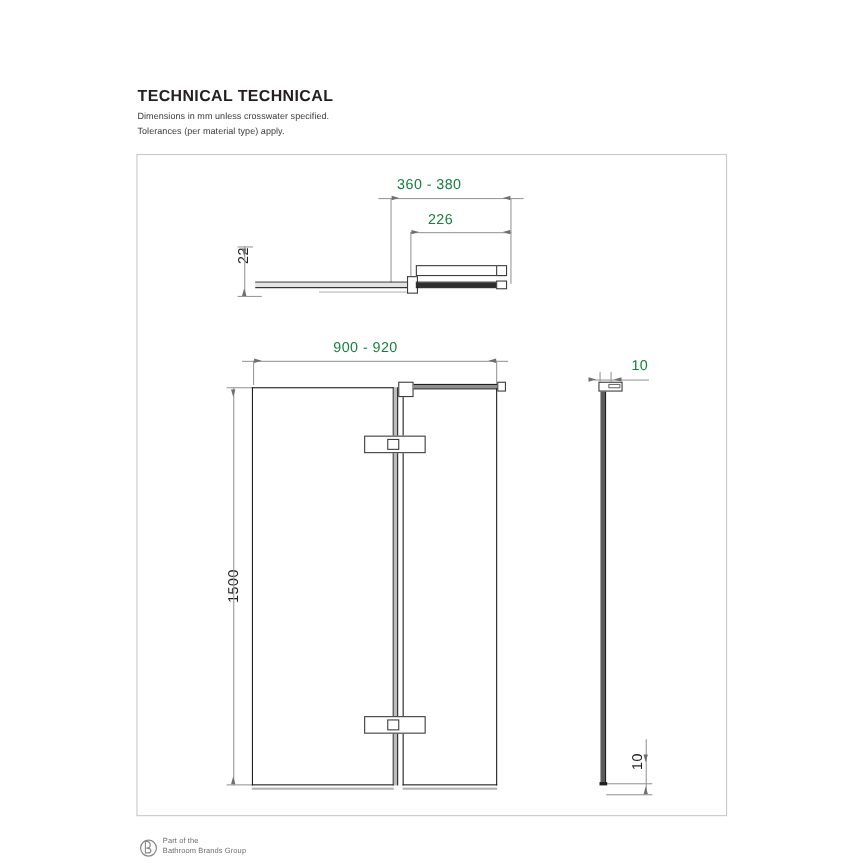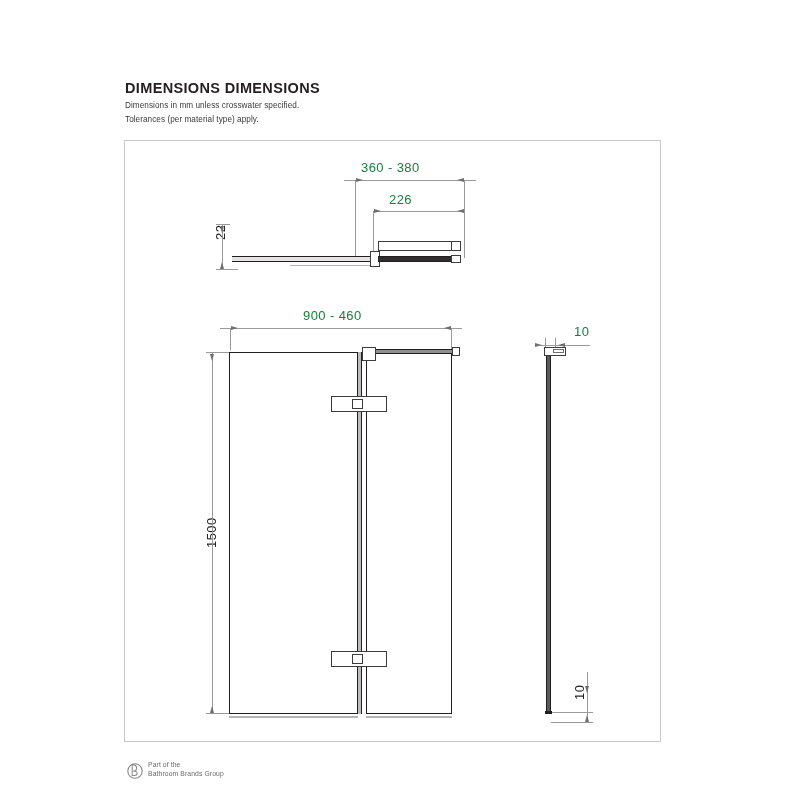--- a/index.html
+++ b/index.html
@@ -174,21 +174,21 @@
   }
   #foot1 { top: 1px; }
   #foot2 { top: 10px; }
 </style>
 </head>
 <body>
 
 <div id="sheet">
 
 
-  <div id="title">DIMENSIONS DIMENSIONS</div>
+  <div id="title">TECHNICAL TECHNICAL</div>
   <div id="sub1" class="sub">Dimensions in mm unless crosswater specified.</div>
   <div id="sub2" class="sub">Tolerances (per material type) apply.</div>
 
   <div id="frame"></div>
 
   <div>
 
     <div class="dimtext" style="left:361px; top:160px;">360 - 380</div>
 
     <div class="dl dl-h" style="left:355px; top:180px; width:110px;"></div>
@@ -229,21 +229,21 @@
 
     <div class="ln ln-h ln-dk" style="left:378px; top:256px; width:82px; height:1px;"></div>
     <div class="glass" style="left:378px; top:257px; width:82px; height:4px; background:#2e2e2e;"></div>
     <div class="ln ln-h ln-dk" style="left:378px; top:261px; width:82px; height:1px;"></div>
     <div class="box" style="left:451px; top:255px; width:10px; height:8px;"></div>
 
   </div>
 
   <div>
 
-    <div class="dimtext" style="left:303px; top:308px;">900 - 460</div>
+    <div class="dimtext" style="left:303px; top:308px;">900 - 920</div>
 
     <div class="dl dl-h" style="left:230px; top:328px; width:222px;"></div>
     <div class="dl dl-v" style="left:230px; top:328px; height:22px;"></div>
     <div class="dl dl-v" style="left:451px; top:328px; height:22px;"></div>
     <div class="arrow arr-r" style="left:231px; top:326px;"></div>
     <div class="arrow arr-l" style="left:444px; top:326px;"></div>
     <div class="dl dl-h" style="left:220px; top:328px; width:11px;"></div>
     <div class="dl dl-h" style="left:451px; top:328px; width:11px;"></div>
 
     <div class="dimtext-v" style="left:204px; top:548px;">1500</div>

